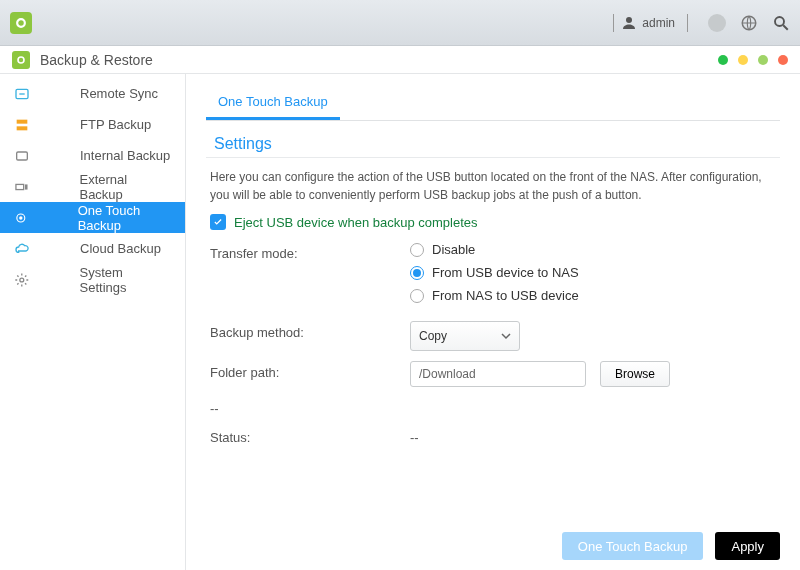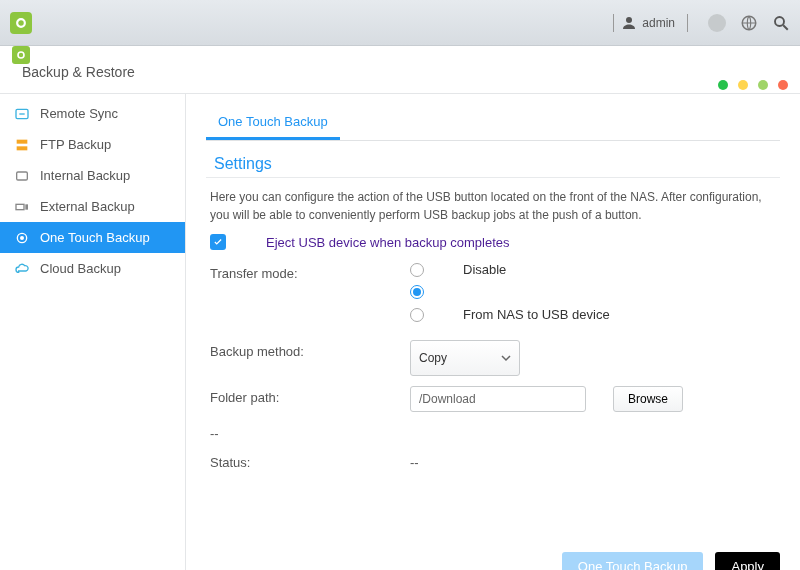--- a/index.html
+++ b/index.html
@@ -5,58 +5,58 @@
 * { box-sizing: border-box; margin: 0; padding: 0; }
 body { font-family: Arial, sans-serif; font-size: 13px; color: #333; background: #f3f5f7; width: 800px; height: 570px; overflow: hidden; }
 .topbar { height: 46px; background: linear-gradient(#e6eaee, #d7dce1); display: flex; align-items: center; padding: 0 10px; border-bottom: 1px solid #c7ccd1; }
 .topbar .brand { width: 22px; height: 22px; background: #8dc63f; border-radius: 4px; display: flex; align-items: center; justify-content: center; }
 .topbar .spacer { flex: 1; }
 .topbar .divider { width: 1px; height: 18px; background: #999; margin: 0 6px; }
 .topbar .user-icon { width: 18px; height: 18px; }
 .topbar .user { margin-left: 4px; color: #555; font-size: 12px; }
 .topbar .tb-icon { width: 18px; height: 18px; margin-left: 14px; fill: #777; cursor: pointer; }
 .topbar .tb-circle { width: 18px; height: 18px; border-radius: 50%; background: #c6cacc; margin-left: 14px; }
-.app-header { height: 48px; background: #fff; display: flex; padding: 0 12px; border-bottom: 1px solid #e4e6e8; flex-direction: column; }
+.app-header { height: 28px; background: #fff; display: flex; align-items: center; padding: 0 12px; border-bottom: 1px solid #e4e6e8; }
 .app-header .app-icon { width: 18px; height: 18px; background: #8dc63f; border-radius: 3px; display:flex;align-items:center;justify-content:center;}
 .app-header .title { margin-left: 10px; color: #555; font-size: 14px; }
 .app-header .dots { margin-left: auto; display: flex; gap: 10px; }
 .dot { width: 10px; height: 10px; border-radius: 50%; }
 .dot.green { background: #27c24c; }
 .dot.yellow { background: #ffd54f; }
 .dot.lime { background: #a0d468; }
 .dot.red { background: #fb6e52; }
 .container { display: flex; height: calc(570px - 70px); background: #fff; }
 .sidebar { width: 186px; border-right: 1px solid #e4e6e8; padding-top: 4px; }
-.nav-item { display: flex; align-items: center; height: 31px; padding: 0 14px; cursor: pointer; color: #555; font-size: 13px; }
+.nav-item { display: flex; align-items: center; height: 31px; padding: 0 14px; cursor: pointer; color: #555; font-size: 13px; gap: 40px; }
 .nav-item.active { background: #2196f3; color: #fff; }
 .nav-item .nav-icon { width: 16px; height: 16px; margin-right: 10px; }
 .main { flex: 1; padding: 12px 20px; position: relative; display: flex; flex-direction: column; }
 .tab-row { border-bottom: 1px solid #e0e2e4; }
 .tab { display: inline-block; padding: 8px 12px; color: #2196f3; border-bottom: 3px solid #2196f3; font-size: 13px; }
 .section-title { color: #2196f3; font-size: 16px; padding: 14px 0 4px 8px; border-bottom: 1px solid #e8eaec; margin-bottom: 10px; }
 .description { color: #555; line-height: 1.5; font-size: 12px; margin-bottom: 10px; padding-left: 4px; }
 .checkbox-row { display: flex; align-items: center; margin-bottom: 12px; padding-left: 4px; }
 .checkbox { width: 16px; height: 16px; background: #2196f3; border-radius: 3px; display: flex; align-items: center; justify-content: center; margin-right: 8px; }
 .checkbox svg { width: 10px; height: 10px; fill: #fff; }
 .form-row { display: flex; margin-bottom: 10px; padding-left: 4px; align-items: flex-start; }
 .form-label { width: 200px; color: #555; padding-top: 4px; }
 .form-control { flex: 1; }
-.radio-item { display: flex; align-items: center; margin-bottom: 8px; gap: 31px; }
+.radio-item { display: flex; align-items: center; margin-bottom: 8px; }
 .radio { width: 14px; height: 14px; border-radius: 50%; border: 1px solid #aaa; margin-right: 8px; position: relative; }
 .radio.checked { border-color: #2196f3; }
 .radio.checked::after { content: ""; position: absolute; top: 2px; left: 2px; width: 8px; height: 8px; background: #2196f3; border-radius: 50%; }
-.select { width: 110px; height: 36px; border: 1px solid #c9ccce; border-radius: 3px; background: linear-gradient(#fff,#f3f4f5); display: flex; align-items: center; padding: 0 8px; justify-content: space-between; font-size: 12px; cursor: pointer; }
+.select { width: 110px; height: 30px; border: 1px solid #c9ccce; border-radius: 3px; background: linear-gradient(#fff,#f3f4f5); display: flex; align-items: center; padding: 0 8px; justify-content: space-between; font-size: 12px; cursor: pointer; }
 .text-input { width: 176px; height: 26px; border: 1px solid #c9ccce; border-radius: 3px; padding: 0 8px; font-size: 12px; color:#666; }
-.browse-btn { height: 26px; border: 1px solid #c9ccce; border-radius: 3px; background: linear-gradient(#fff,#f3f4f5); padding: 4px 14px; margin-left: 27px; font-size: 12px; cursor: pointer; }
+.browse-btn { height: 26px; border: 1px solid #c9ccce; border-radius: 3px; background: linear-gradient(#fff,#f3f4f5); padding: 4px 14px; margin-left: 14px; font-size: 12px; cursor: pointer; }
 .form-value { padding-top: 4px; color:#555;}
 .footer { position: absolute; right: 20px; bottom: 14px; display: flex; gap: 12px; }
 .btn { height: 28px; padding: 0 16px; border-radius: 3px; color: #fff; border: none; font-size: 13px; cursor: pointer; }
 .btn.light { background: #a6d6fb; }
 .btn.primary { background: #000000; }
-.check-label { color:#4c1d95;margin-left:32px;}
+.check-label { color:#15803d;}
 </style>
 </head>
 <body>
 
 <div class="topbar">
   <div class="brand">
     <svg viewBox="0 0 10 10" width="12" height="12">
         <circle cx="5" cy="5" r="3.2" fill="none" stroke="#fff" stroke-width="1.8"></circle>
       </svg>
   </div>
@@ -129,20 +129,27 @@
           <circle cx="12" cy="12" r="3" fill="#fff"></circle>
         </svg>
       <span>One Touch Backup</span>
     </div>
     <div class="nav-item">
       <svg class="nav-icon" viewBox="0 0 24 24">
           <path d="M7 17a4 4 0 010-8 5 5 0 019-2 4 4 0 012 8H7z" fill="none" stroke="#3bb2e0" stroke-width="2"></path>
         </svg>
       <span>Cloud Backup</span>
     </div>
+    <div class="nav-item">
+      <svg class="nav-icon" viewBox="0 0 24 24">
+          <circle cx="12" cy="12" r="3" fill="none" stroke="#888" stroke-width="2"></circle>
+          <path d="M12 2v3M12 19v3M2 12h3M19 12h3M5 5l2 2M17 17l2 2M19 5l-2 2M7 17l-2 2" stroke="#888" stroke-width="2"></path>
+        </svg>
+      <span>System Settings</span>
+    </div>
   </div>
 
   <div class="main">
     <div class="tab-row">
       <span class="tab">One Touch Backup</span>
     </div>
     <div class="section-title">Settings</div>
     <div class="description">Here you can configure the action of the USB button located on the front of the NAS. After configuration, you will be able to conveniently perform USB backup jobs at the push of a button.</div>
 
     <div class="checkbox-row">
@@ -156,20 +163,21 @@
 
     <div class="form-row">
       <div class="form-label">Transfer mode:</div>
       <div class="form-control">
         <div class="radio-item">
           <div class="radio"></div>
           <span>Disable</span>
         </div>
         <div class="radio-item">
           <div class="radio checked"></div>
+          <span>From USB device to NAS</span>
         </div>
         <div class="radio-item">
           <div class="radio"></div>
           <span>From NAS to USB device</span>
         </div>
       </div>
     </div>
 
     <div class="form-row">
       <div class="form-label">Backup method:</div>

